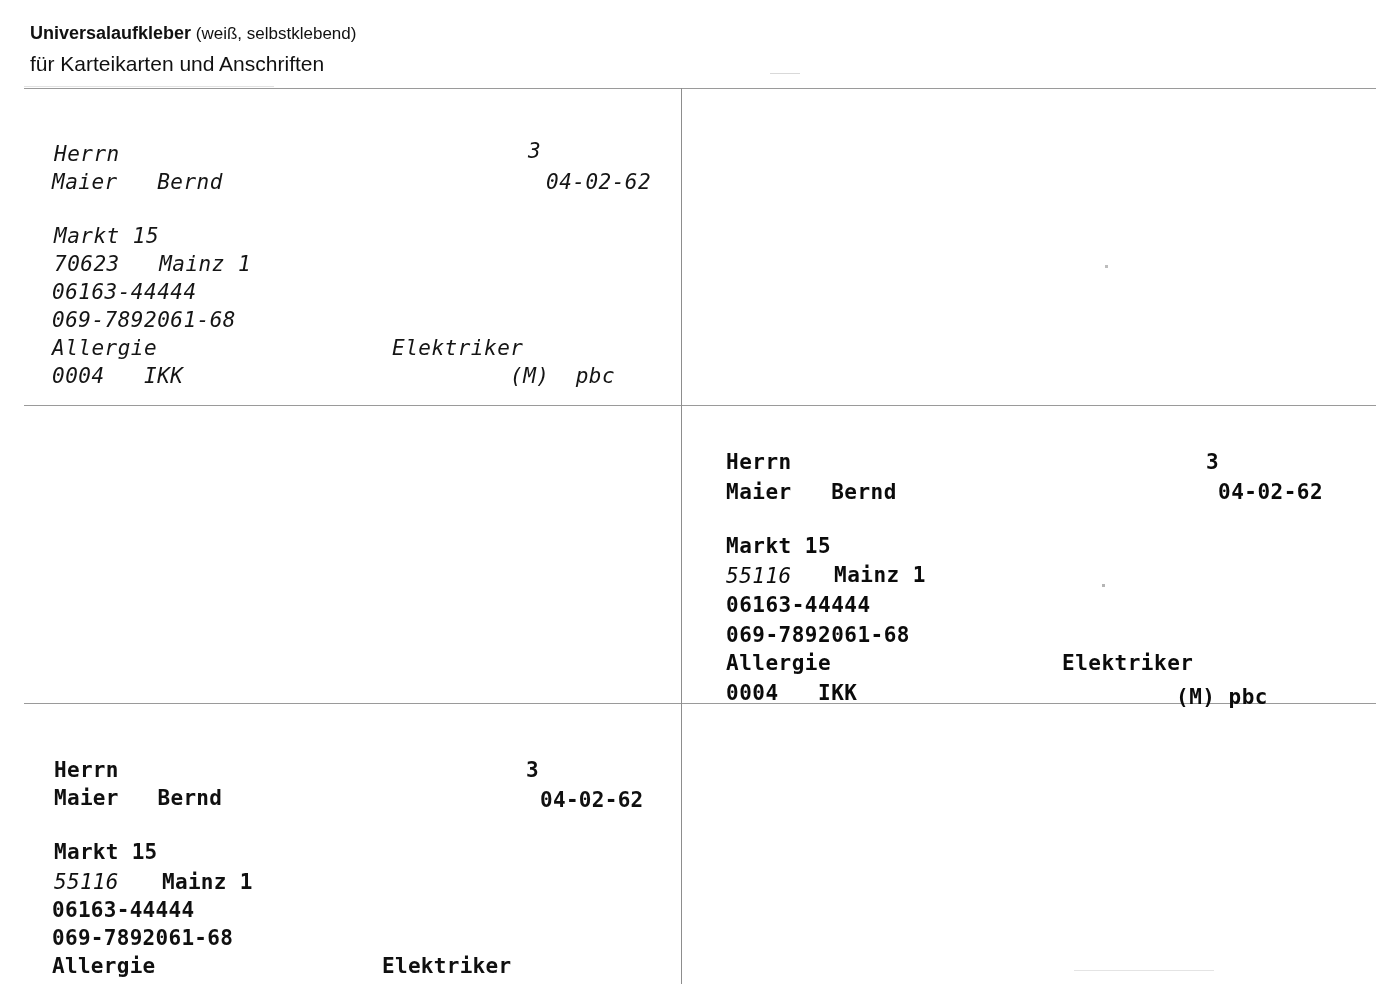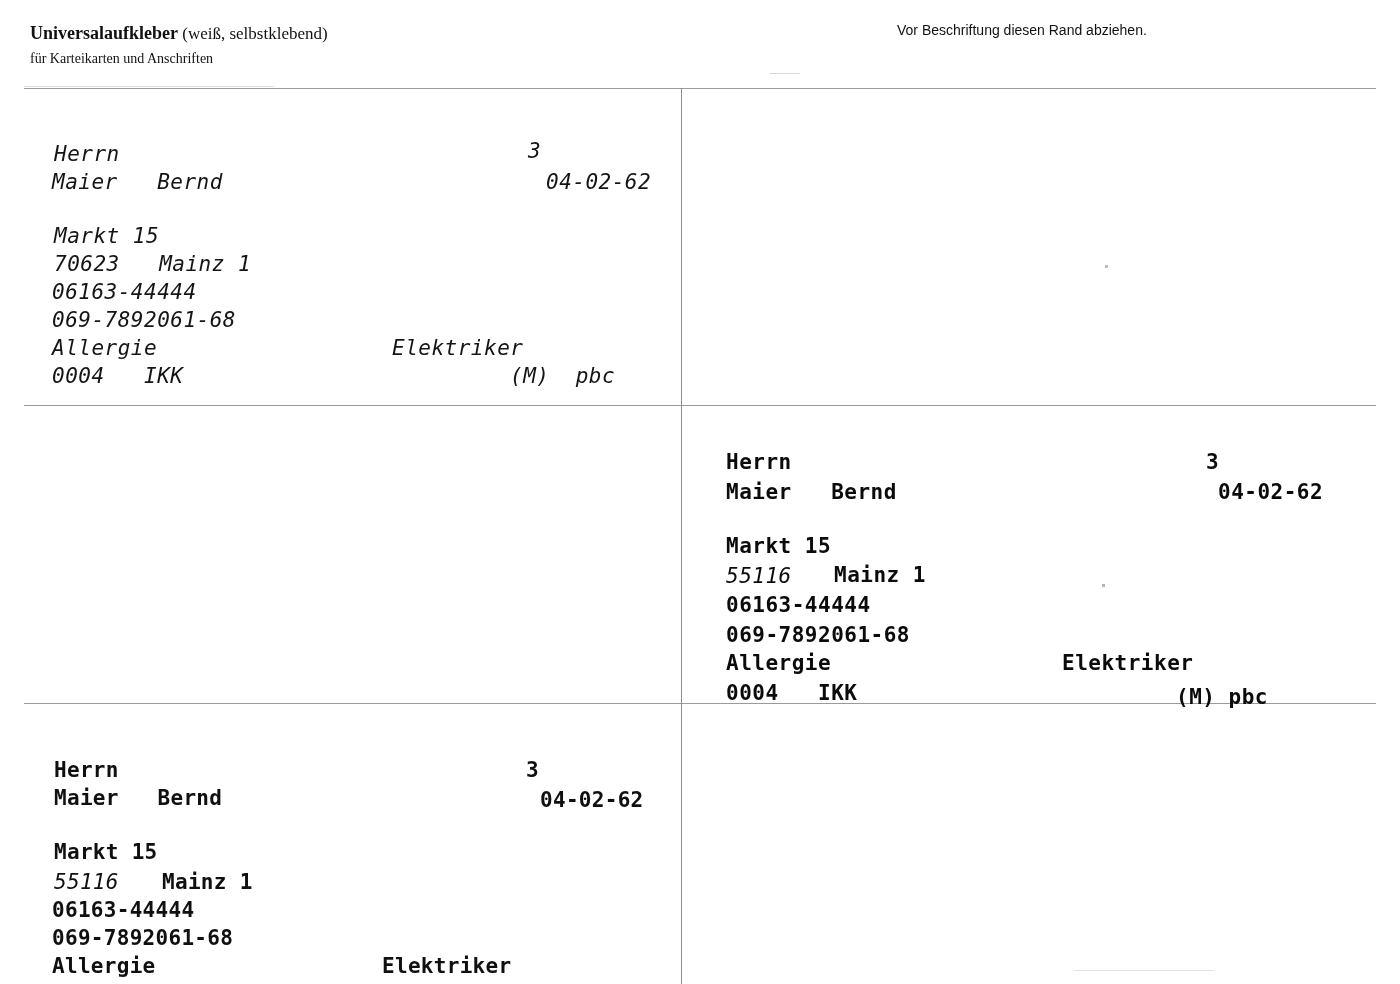--- a/index.html
+++ b/index.html
@@ -23,39 +23,38 @@
     width: 1400px;
     height: 88px;
     box-sizing: border-box;
   }
   .header-left {
     position: absolute;
     left: 30px;
     top: 20px;
     line-height: 1.55;
     font-size: 17px;
-    font-family: Liberation Serif, serif;
   }
   .header-right {
     position: absolute;
     left: 897px;
     top: 20px;
     line-height: 1.55;
     font-size: 17px;
   }
   .hdr-strong {
     font-weight: bold;
     font-size: 18px;
   }
   .hdr-regular {
     font-weight: normal;
     font-size: 17px;
   }
   .hdr-line2 {
-    font-size: 14px;
+    font-size: 21px;
     font-weight: normal;
   }
 
   
   .rule {
     position: absolute;
     background: #9a9a9a;
   }
   .rule-h {
     height: 1px;
@@ -136,21 +135,20 @@
 </style>
 </head>
 <body>
 
 <div class="header">
   <div class="header-left">
     <div><span class="hdr-strong">Universalaufkleber</span><span class="hdr-regular"> (weiß, selbstklebend)</span></div>
     <div class="hdr-line2">für Karteikarten und Anschriften</div>
   </div>
   <div class="header-right">
-    <div class="hdr-line2">Vor Beschriftung diesen Rand abziehen.</div>
   </div>
 </div>
 
 <div class="faint" style="left:770px; top:73px; width:30px;"></div>
 <div class="faint" style="left:24px; top:86px; width:250px; background:#e2e2e2;"></div>
 
 <div class="rule rule-h" style="top:88px;"></div>
 <div class="rule rule-h" style="top:405px;"></div>
 <div class="rule rule-h" style="top:703px;"></div>
 <div class="rule rule-v"></div>

